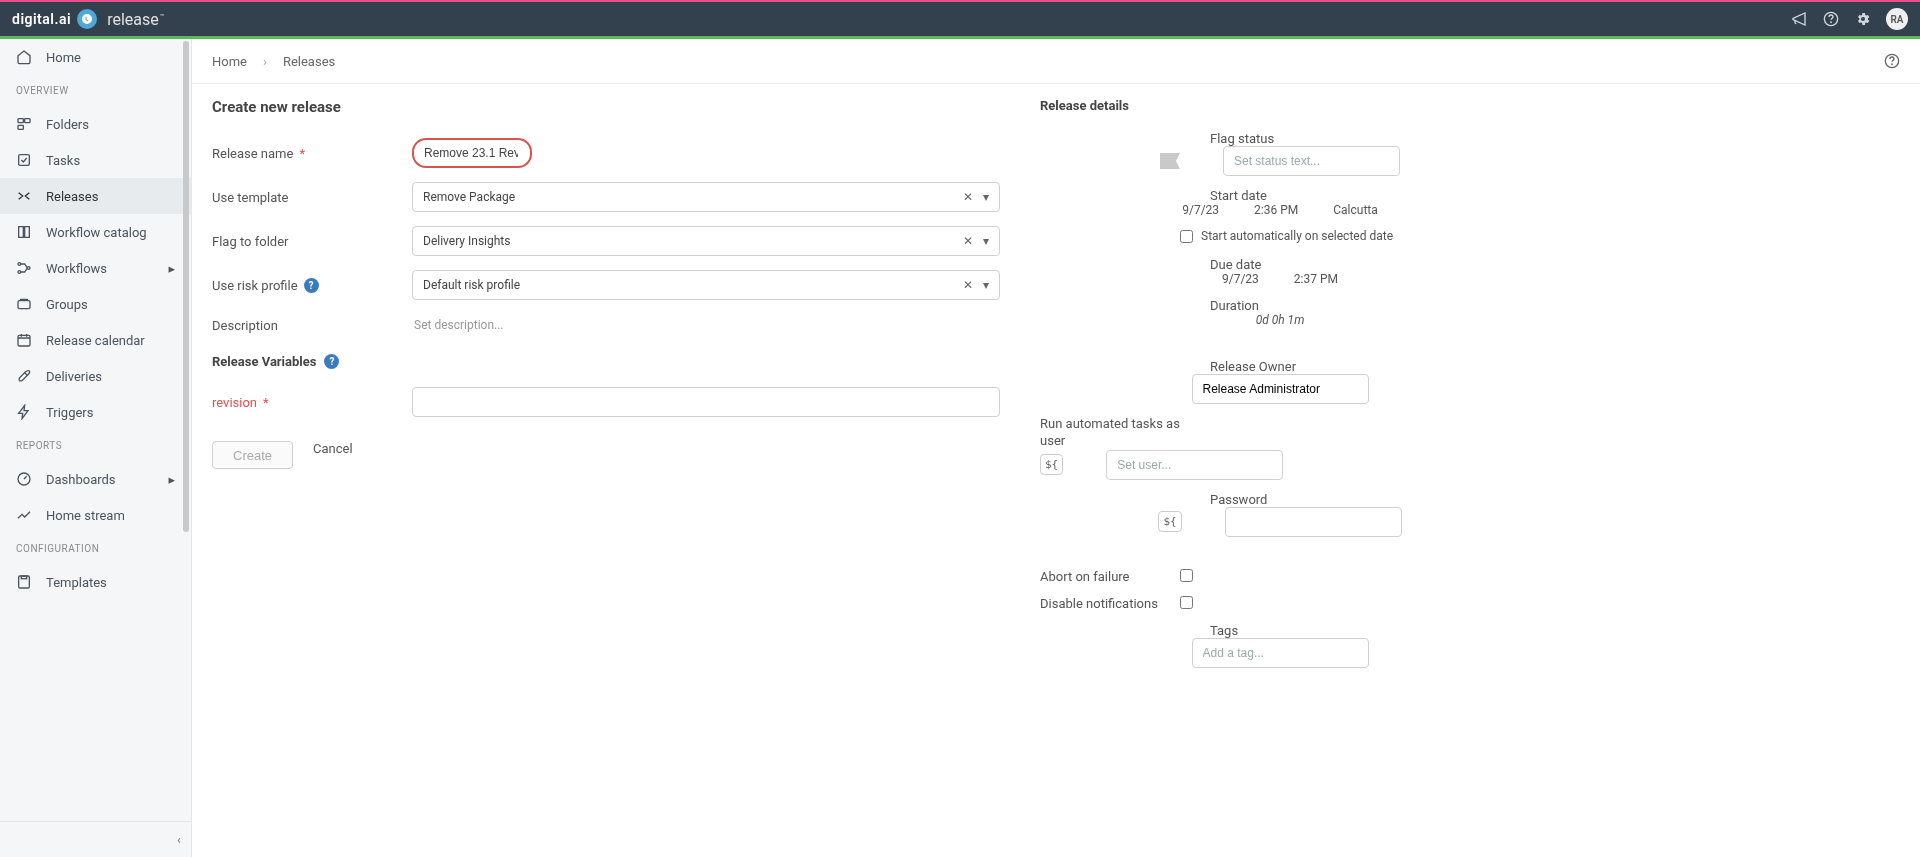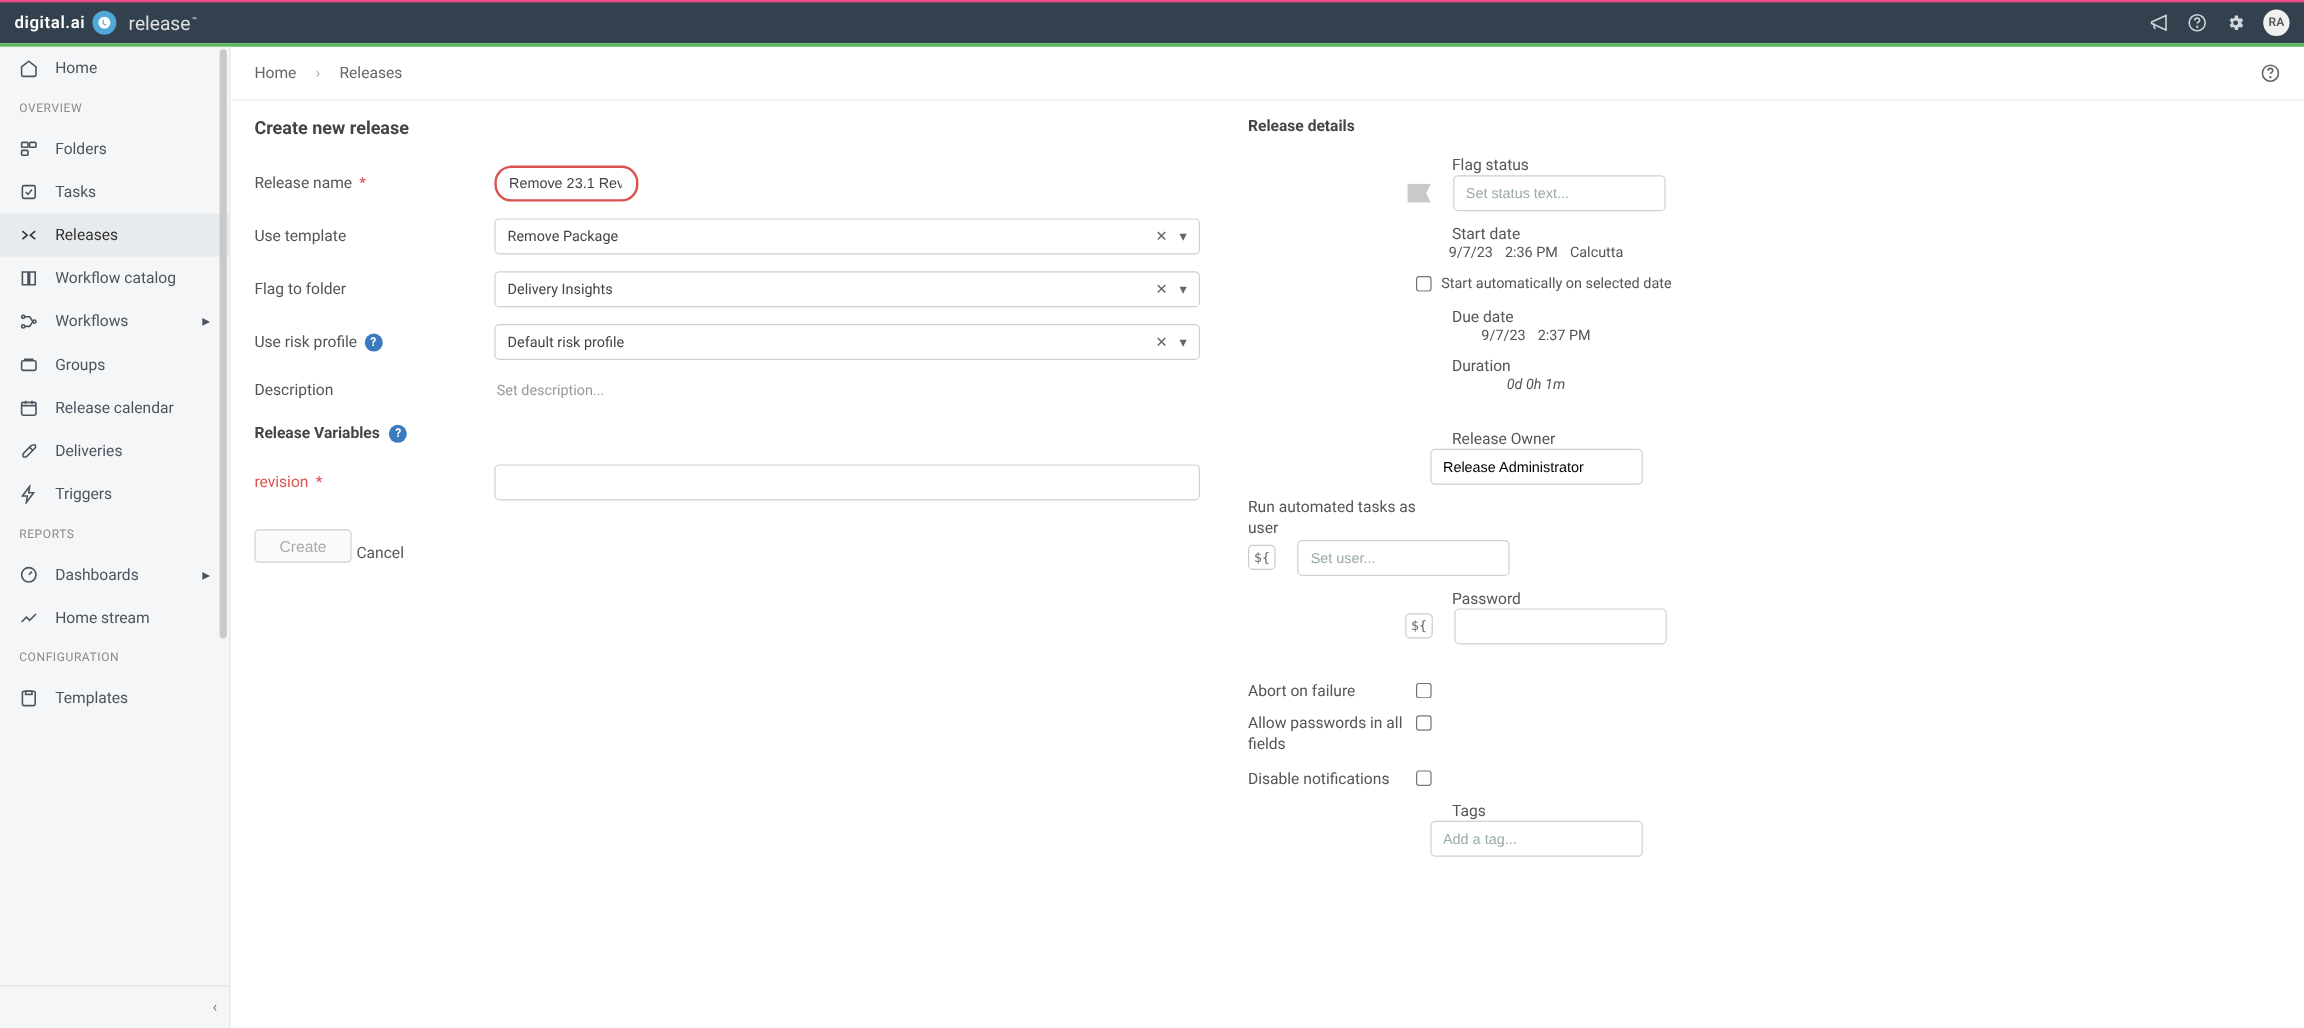--- a/index.html
+++ b/index.html
@@ -56,29 +56,29 @@
 .text-input::placeholder { color: #9aa; }
 .desc-placeholder { color: #999; font-size: 12px; padding: 4px 2px; }
 
 .select-box { position: relative; width: 100%; height: 30px; border: 1px solid #d0d0d0; border-radius: 4px; display: flex; align-items: center; padding: 0 10px; font-size: 12px; color: #444; cursor: pointer; }
 .select-box .sel-actions { margin-left: auto; display: flex; gap: 10px; color: #666; }
 
 .section-header { font-size: 13px; font-weight: 700; color: #444; margin: 18px 0 18px 0; display: flex; align-items: center; gap: 8px; }
 
 .help-circle { width: 15px; height: 15px; border-radius: 50%; background: #3a7bbf; color: #fff; font-size: 10px; font-weight: 700; display: inline-flex; align-items: center; justify-content: center; cursor: pointer; }
 
-.btn-row { display: flex; gap: 4px; align-items: flex-end; margin-top: 24px; }
+.btn-row { display: flex; gap: 20px; align-items: flex-start; margin-top: 24px; }
 .btn { height: 28px; padding: 0 20px; border: 1px solid #d0d0d0; border-radius: 4px; background: #fafafa; color: #aaa; font-size: 13px; cursor: not-allowed; }
 .link-btn { color: #555; font-size: 13px; cursor: pointer; }
 
 
 .rhead { font-weight: 700; color: #444; font-size: 13px; margin-bottom: 18px; }
 .r-row { display: flex; align-items: center; margin-bottom: 12px; flex-direction: column; }
 .r-row .rlabel { width: 140px; flex-shrink: 0; font-size: 13px; color: #555; }
-.r-row .rval { flex: 1; display: flex; align-items: center; gap: 10px; font-size: 12px; color: #555; }
+.r-row .rval { flex: 1; display: flex; align-items: center; gap: 35px; font-size: 12px; color: #555; }
 .flag-shape { display: inline-block; width: 20px; height: 16px; background: #c9c9c9; clip-path: polygon(0 0, 100% 0, 80% 50%, 100% 100%, 0 100%); margin-right: 8px; }
 .r-input { flex: 1; height: 30px; border: 1px solid #d0d0d0; border-radius: 4px; padding: 0 10px; font-size: 12px; }
 .r-input::placeholder { color: #9aa; }
 .check-row { display: flex; align-items: center; gap: 8px; font-size: 12px; color: #555; margin-left: 140px; margin-bottom: 14px; }
 .check-row2 { display: flex; align-items: flex-start; margin-bottom: 12px; }
 .check-row2 .rlabel { width: 140px; flex-shrink: 0; font-size: 13px; color: #555; }
 .var-pill { border: 1px solid #ccc; border-radius: 4px; font-size: 11px; padding: 3px 4px; color: #666; margin-right: 8px; font-family: monospace; }
 .italic { font-style: italic; color: #888; }
 .spacer { height: 20px; }
 
@@ -415,24 +415,20 @@
           </div>
         </div>
 
         <div class="spacer"></div>
 
         <div class="check-row2">
           <div class="rlabel">Abort on failure</div>
           <input type="checkbox" style="">
         </div>
         <div class="check-row2">
-          <div class="rlabel" style="line-height:1.3;">Allow passwords in all fields</div>
-          <input type="checkbox" style="">
-        </div>
-        <div class="check-row2">
           <div class="rlabel">Disable notifications</div>
           <input type="checkbox" style="">
         </div>
 
         <div class="r-row">
           <div class="rlabel">Tags</div>
           <div class="rval">
             <input class="r-input" placeholder="Add a tag..." style="">
           </div>
         </div>

